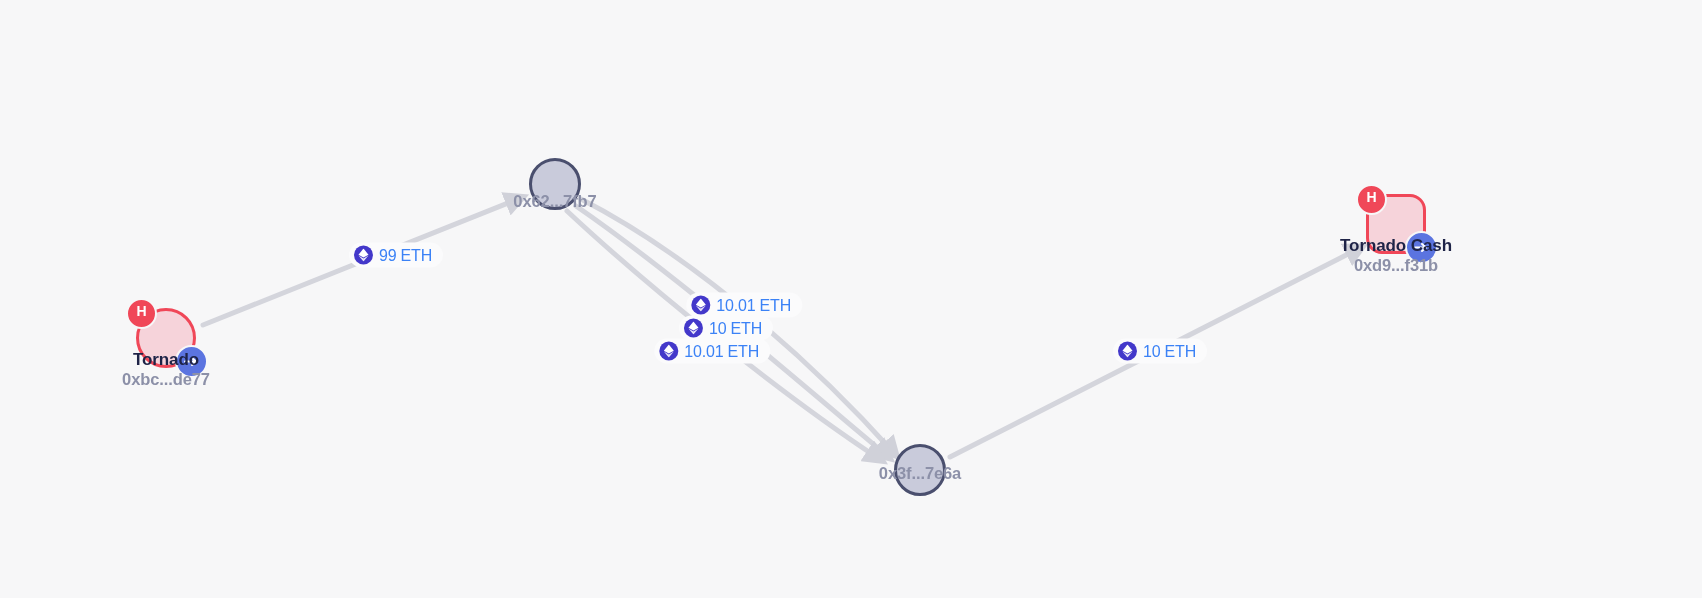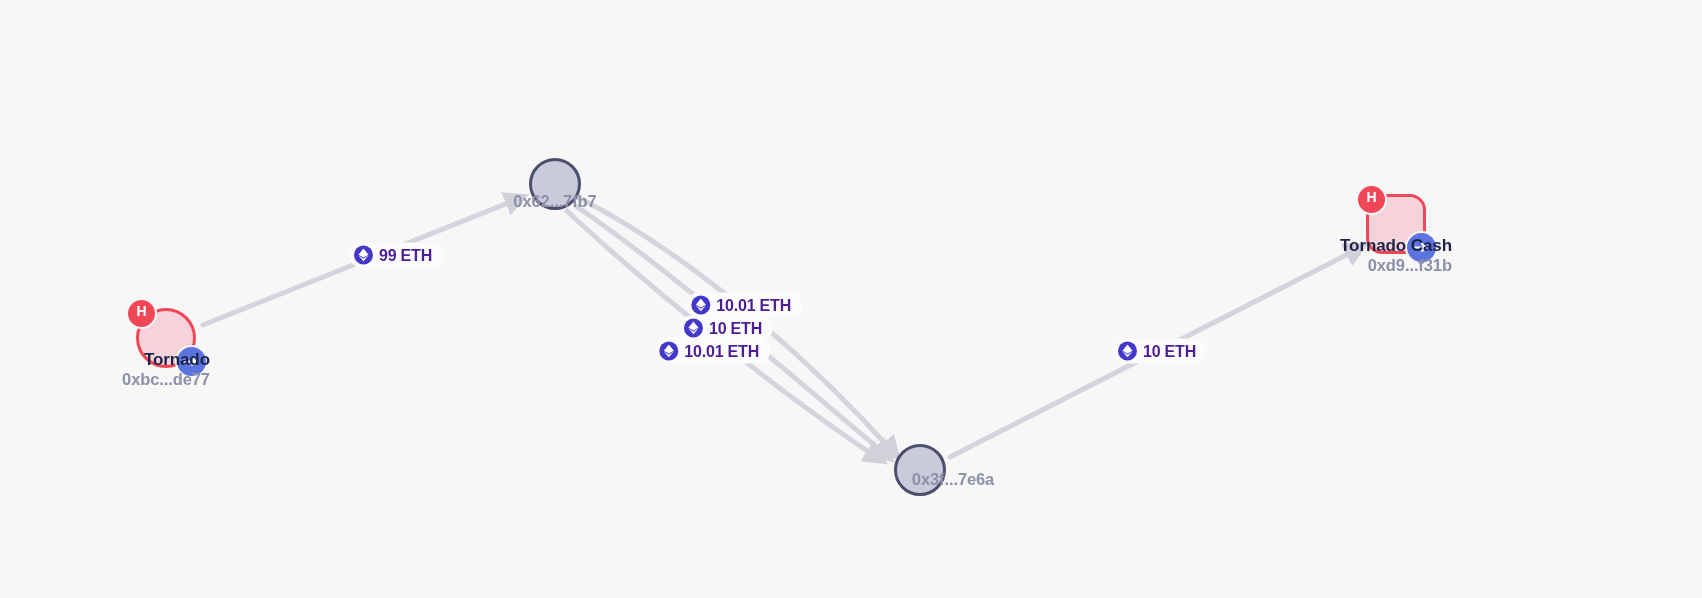--- a/index.html
+++ b/index.html
@@ -86,21 +86,21 @@
     justify-content: center;
   }
   .badge-arrow svg { display: block; }
 
   
   .node-caption {
     position: absolute;
     left: 50%;
     transform: translateX(-50%);
     white-space: nowrap;
-    text-align: right;
+    text-align: center;
   }
   .node-name {
     font-size: 17px;
     font-weight: bold;
     color: #1e2347;
     letter-spacing: -0.1px;
   }
   .node-addr {
     font-size: 16.5px;
     font-weight: bold;
@@ -117,22 +117,22 @@
     height: 25px;
     padding: 0 11px 0 5px;
     border-radius: 13px;
     background: #fbfbfc;
     white-space: nowrap;
   }
   .pill.right-anchor { transform: translate(-100%, -50%); justify-content: flex-end; }
   .pill.center-anchor { transform: translate(-50%, -50%); }
   .pill-text {
     font-size: 16px;
-    font-weight: bold;
-    color: #4c1d95;
+    font-weight: normal;
+    color: #3b82f6;
     letter-spacing: -0.2px;
   }
   .eth-icon {
     width: 19px;
     height: 19px;
     border-radius: 50%;
     background: #4338ca;
     display: flex;
     align-items: center;
     justify-content: center;
@@ -231,21 +231,21 @@
 
   <div class="node" style="left:555px; top:184px;">
     <div class="node-shape circle-gray"></div>
     <div class="node-caption" style="top:34px;">
       <div class="node-addr">0x62...7fb7</div>
     </div>
   </div>
 
   <div class="node" style="left:920px; top:470px;">
     <div class="node-shape circle-gray"></div>
-    <div class="node-caption" style="top:26px;margin-left:33px;">
+    <div class="node-caption" style="top:20px;">
       <div class="node-addr">0x3f...7e6a</div>
     </div>
   </div>
 
   <div class="node" style="left:1396px; top:224px;">
     <div class="node-shape rounded-risk">
       <div class="badge-h">H</div>
       <div class="badge-arrow">
         <svg width="15" height="13" viewBox="0 0 15 13">
           <path d="M1 6.5 H11.5 M8 3 L12 6.5 L8 10" stroke="#ffffff" stroke-width="2" fill="none" stroke-linecap="round" stroke-linejoin="round"></path>

